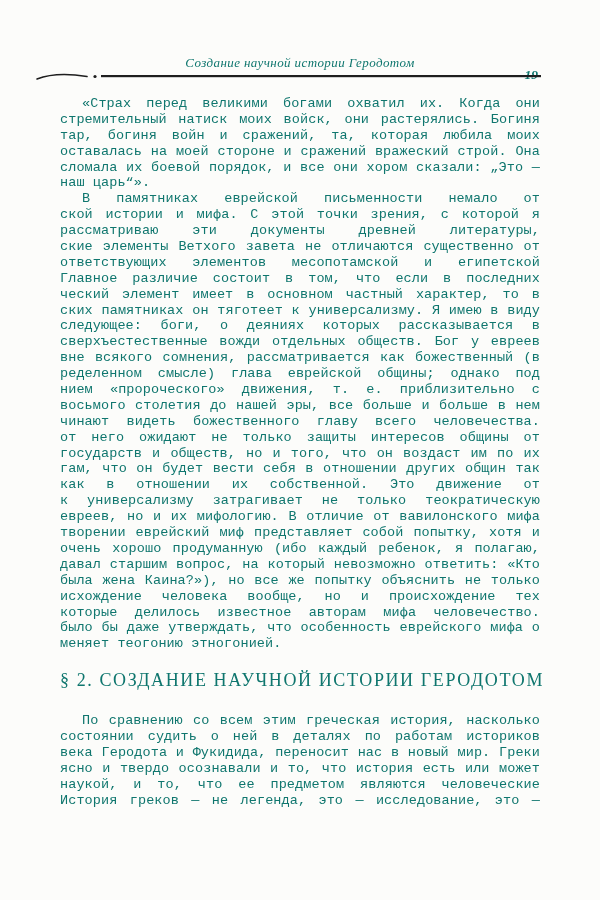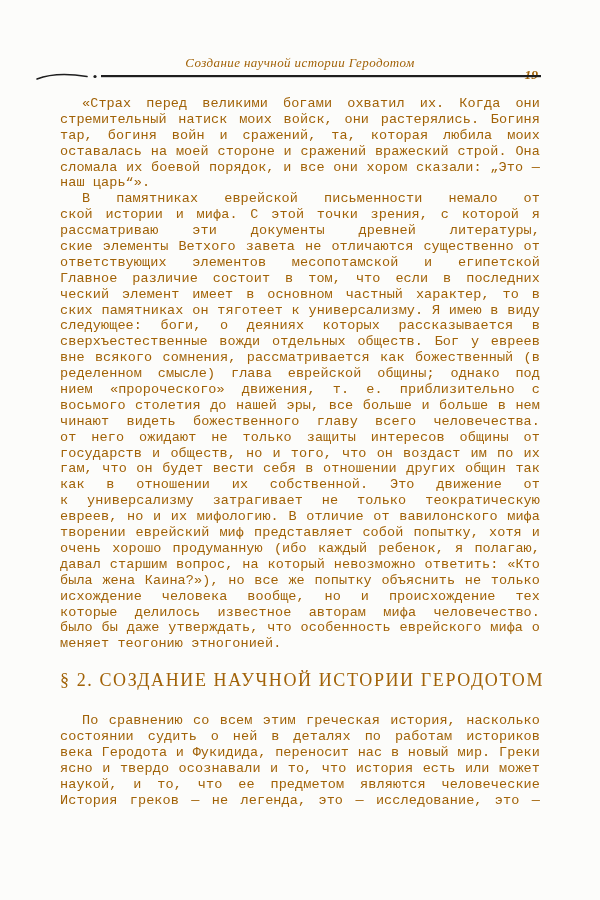--- a/index.html
+++ b/index.html
@@ -7,21 +7,21 @@
     padding: 0;
     background: #e9e9e7;
   }
   .page {
     position: relative;
     width: 600px;
     height: 900px;
     margin: 0 auto;
     background: #fcfcfa;
     font-family: "Liberation Serif", "DejaVu Serif", serif;
-    color: #a16207;
+    color: #0f766e;
     overflow: hidden;
   }
   
   .header {
     position: absolute;
     top: 55px;
     left: 60px;
     width: 480px;
     height: 18px;
   }

